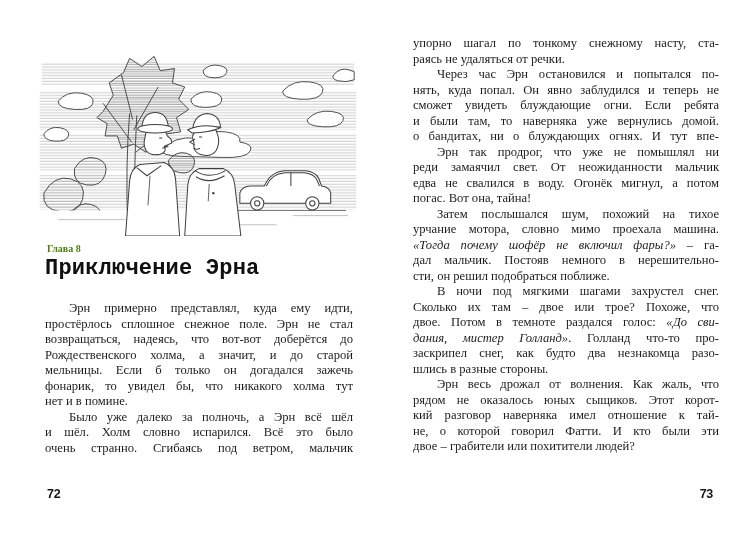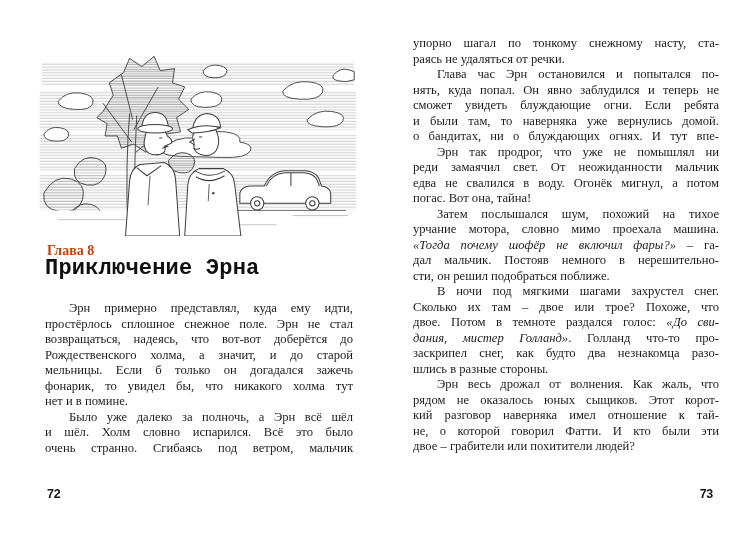--- a/index.html
+++ b/index.html
@@ -9,21 +9,21 @@
   }
   .page { position:absolute; top:0; height:540px; }
   .page.left  { left:45px;  width:308px; }
   .page.right { left:413px; width:306px; }
 
   .illo { position:absolute; left:-8px; top:40px; width:322px; height:196px; }
   .illo svg { width:100%; height:100%; display:block; }
 
   .chapter-label {
     position:absolute; left:2px; top:243px;
-    font-family:"Liberation Serif", serif; font-weight:bold; font-size:14px; color:#c2410c;
+    font-family:"Liberation Serif", serif; font-weight:bold; font-size:10px; color:#4d7c0f;
   }
   .chapter-title {
     position:absolute; left:0px; top:256px;
     font-family:Liberation Mono, monospace; font-weight:bold; font-size:22px;
     letter-spacing:0.2px; color:#101010;
   }
 
   .body-col { position:absolute; left:0; }
   .page.left  .body-col { top:301px; width:308px; }
   .page.right .body-col { top:36px;  width:306px; }
@@ -159,21 +159,21 @@
         <div class="line"><span>очень странно. Сгибаясь под ветром, мальчик</span></div>
       </div>
 
     <div class="pnum pl">72</div>
   </div>
 
   <div class="page right">
     <div class="body-col">
         <div class="line"><span>упорно шагал по тонкому снежному насту, ста-</span></div>
         <div class="line end"><span>раясь не удаляться от речки.</span></div>
-        <div class="line indent"><span>Глава час Эрн остановился и попытался по-</span></div>
+        <div class="line indent"><span>Через час Эрн остановился и попытался по-</span></div>
         <div class="line"><span>нять, куда попал. Он явно заблудился и теперь не</span></div>
         <div class="line"><span>сможет увидеть блуждающие огни. Если ребята</span></div>
         <div class="line"><span>и были там, то наверняка уже вернулись домой.</span></div>
         <div class="line"><span>о бандитах, ни о блуждающих огнях. И тут впе-</span></div>
         <div class="line indent"><span>Эрн так продрог, что уже не помышлял ни</span></div>
         <div class="line"><span>реди замаячил свет. От неожиданности мальчик</span></div>
         <div class="line"><span>едва не свалился в воду. Огонёк мигнул, а потом</span></div>
         <div class="line end"><span>погас. Вот она, тайна!</span></div>
         <div class="line indent"><span>Затем послышался шум, похожий на тихое</span></div>
         <div class="line"><span>урчание мотора, словно мимо проехала машина.</span></div>

